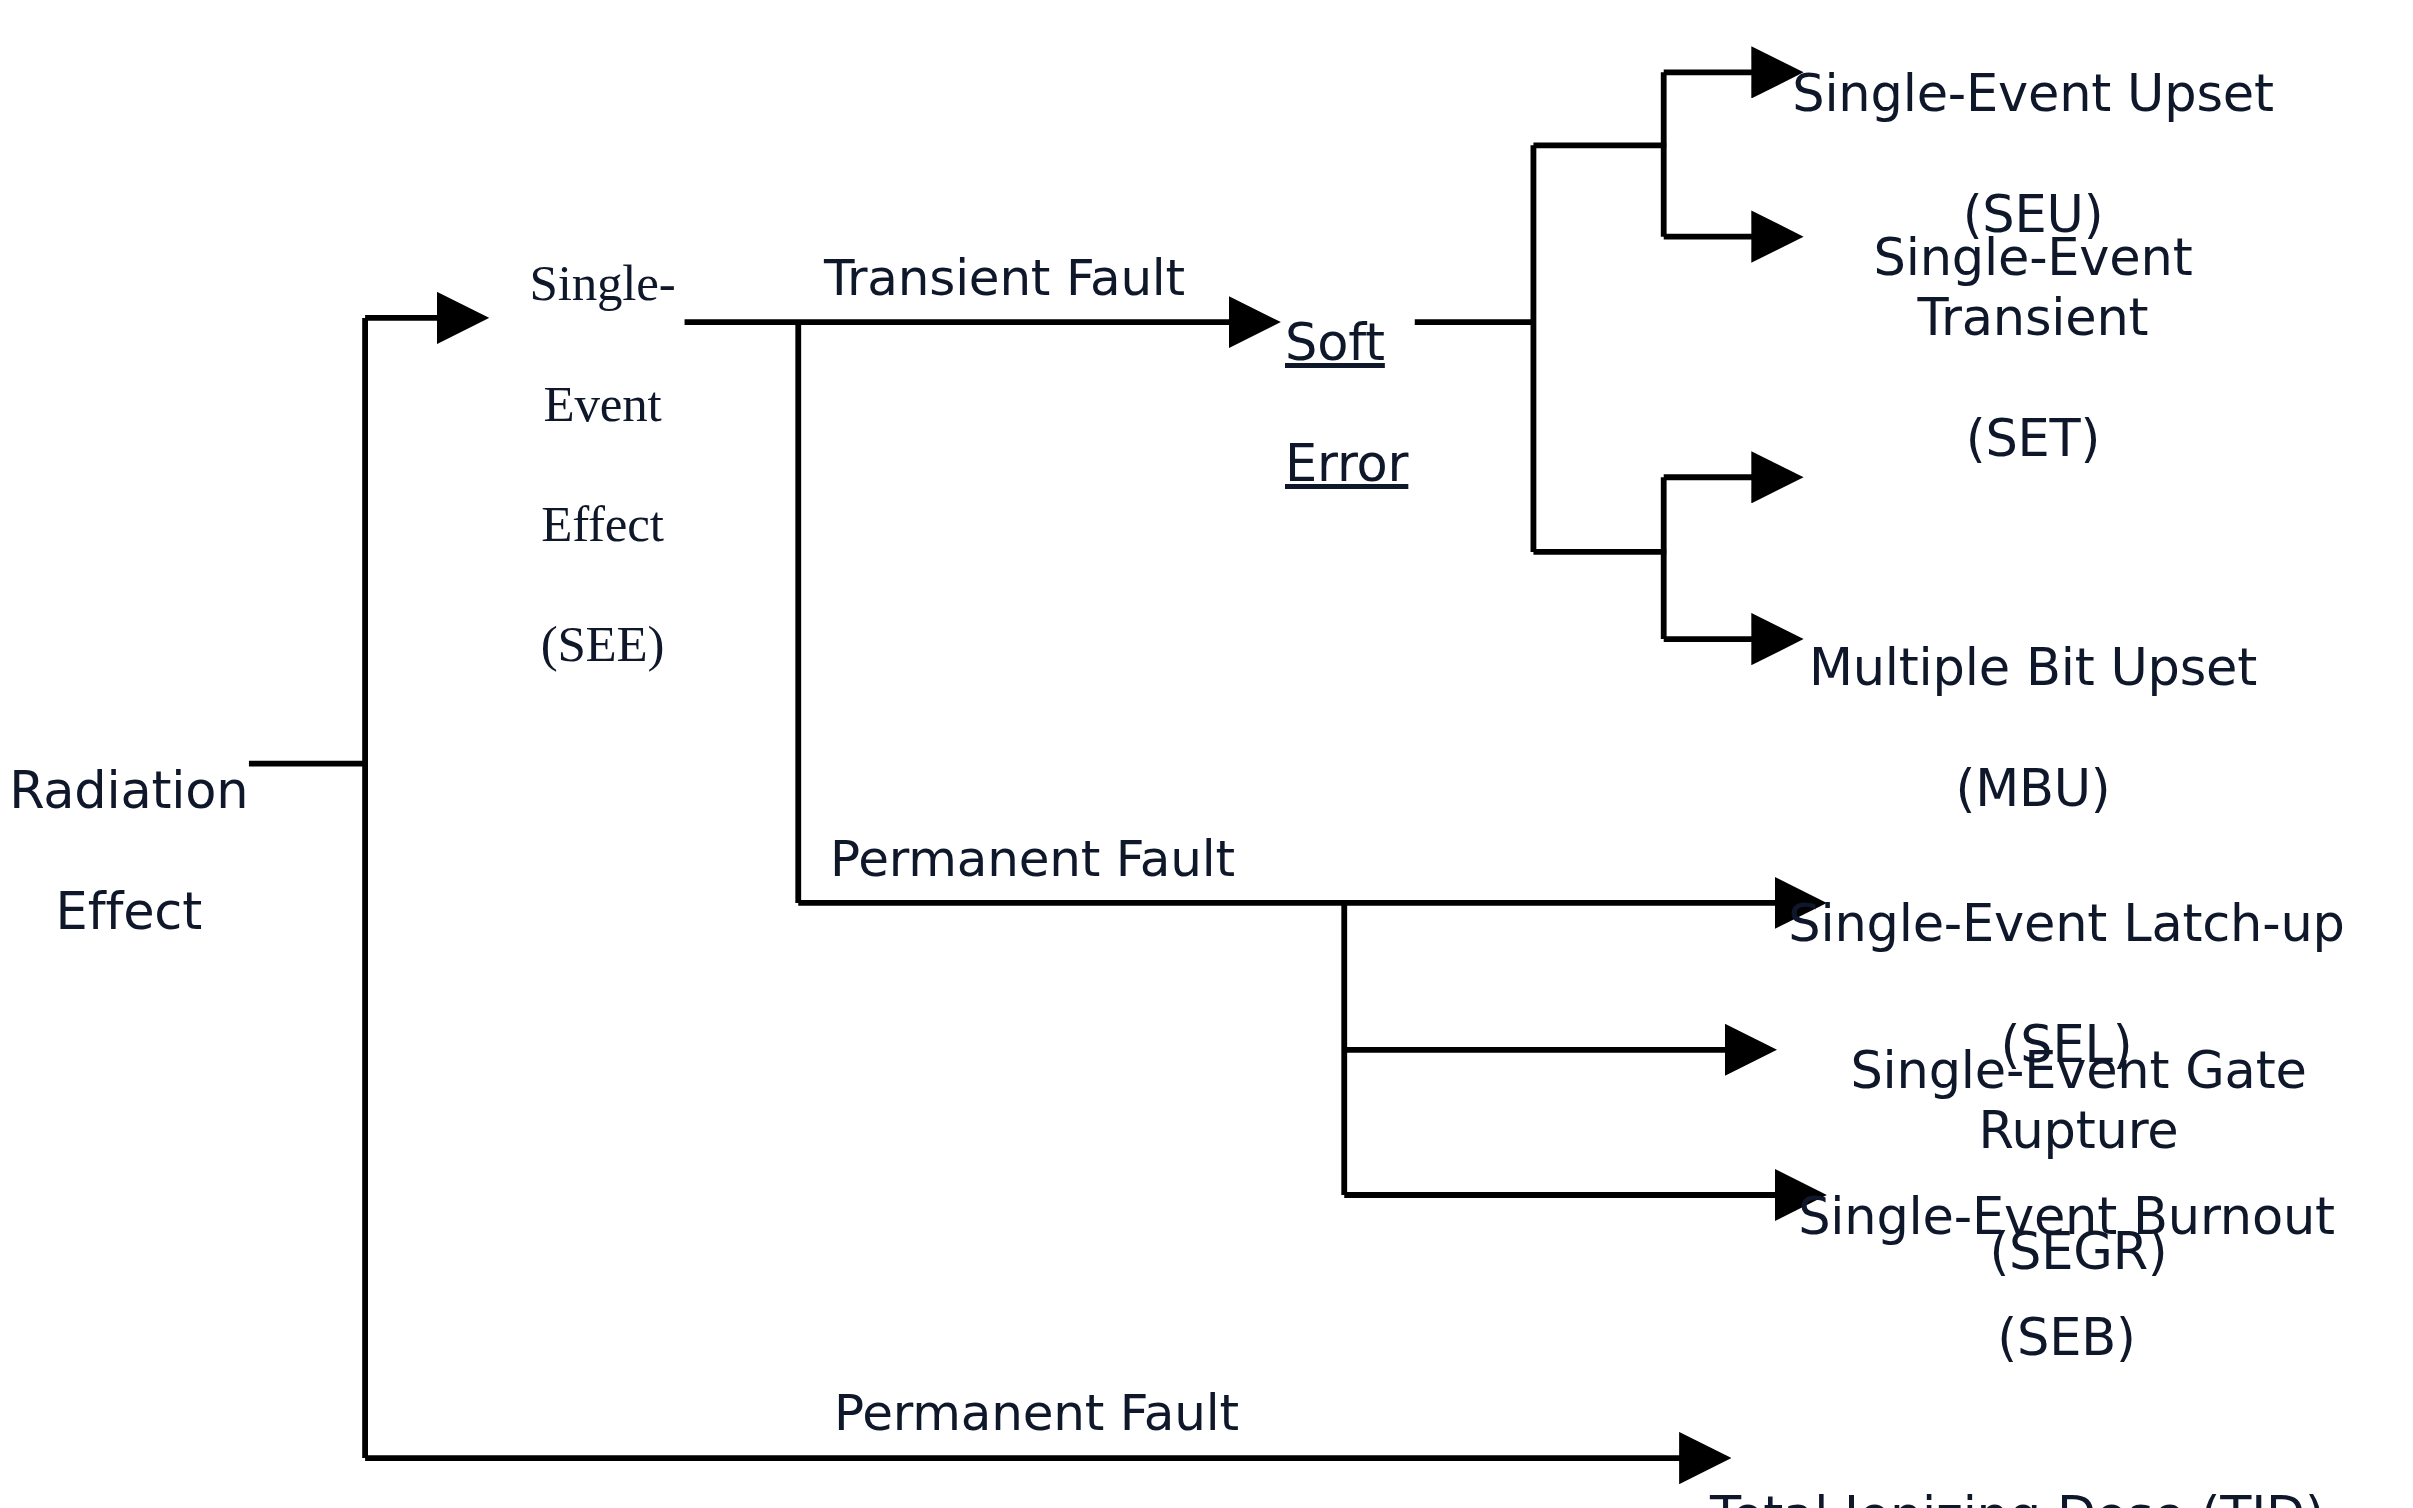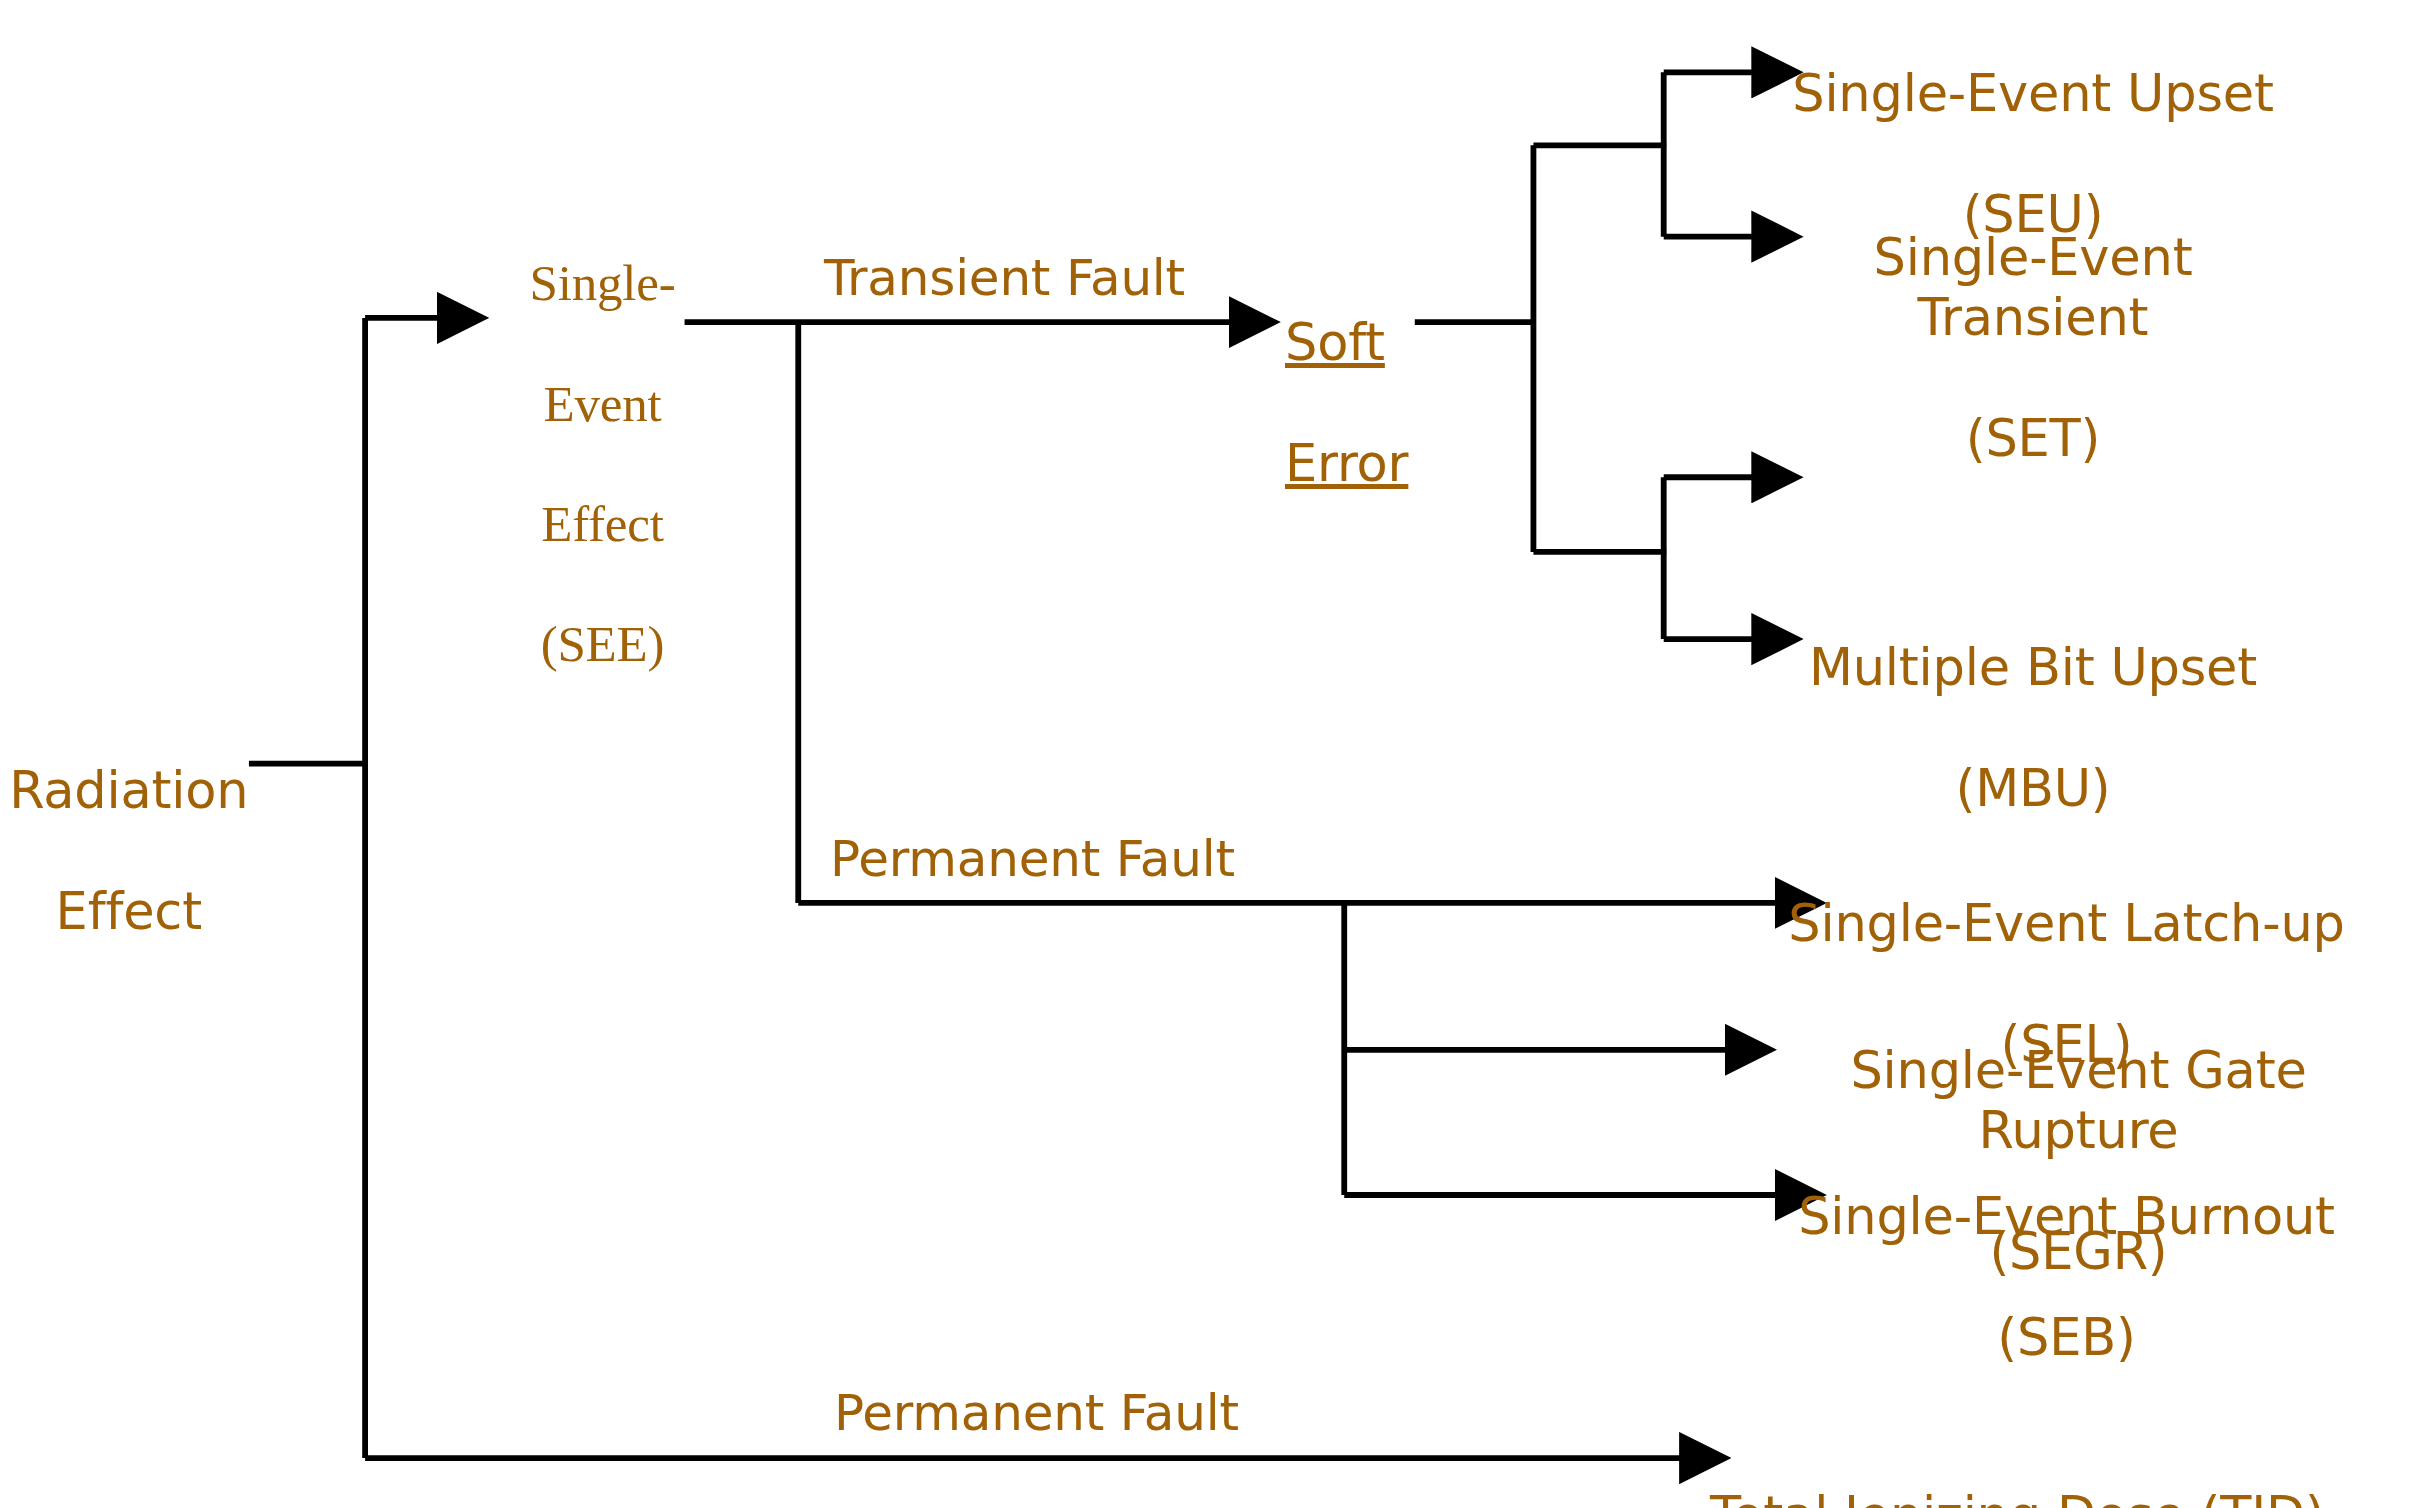--- a/index.html
+++ b/index.html
@@ -16,21 +16,21 @@
     overflow:hidden;
   }
   #wires{
     position:absolute;
     left:0; top:0;
     width:2413px;
     height:1508px;
   }
   .lbl{
     position:absolute;
-    color:#a16207;
+    color:#0f172a;
     line-height:1.18;
     white-space:pre-line;
     letter-spacing:-0.2px;
   }
   
   .node{ font-size:51px; }
   .node.ctr{ text-align:center; }
   .node.lft{ text-align:left; }
   
   .edge{ font-size:50px; text-align:left; }

